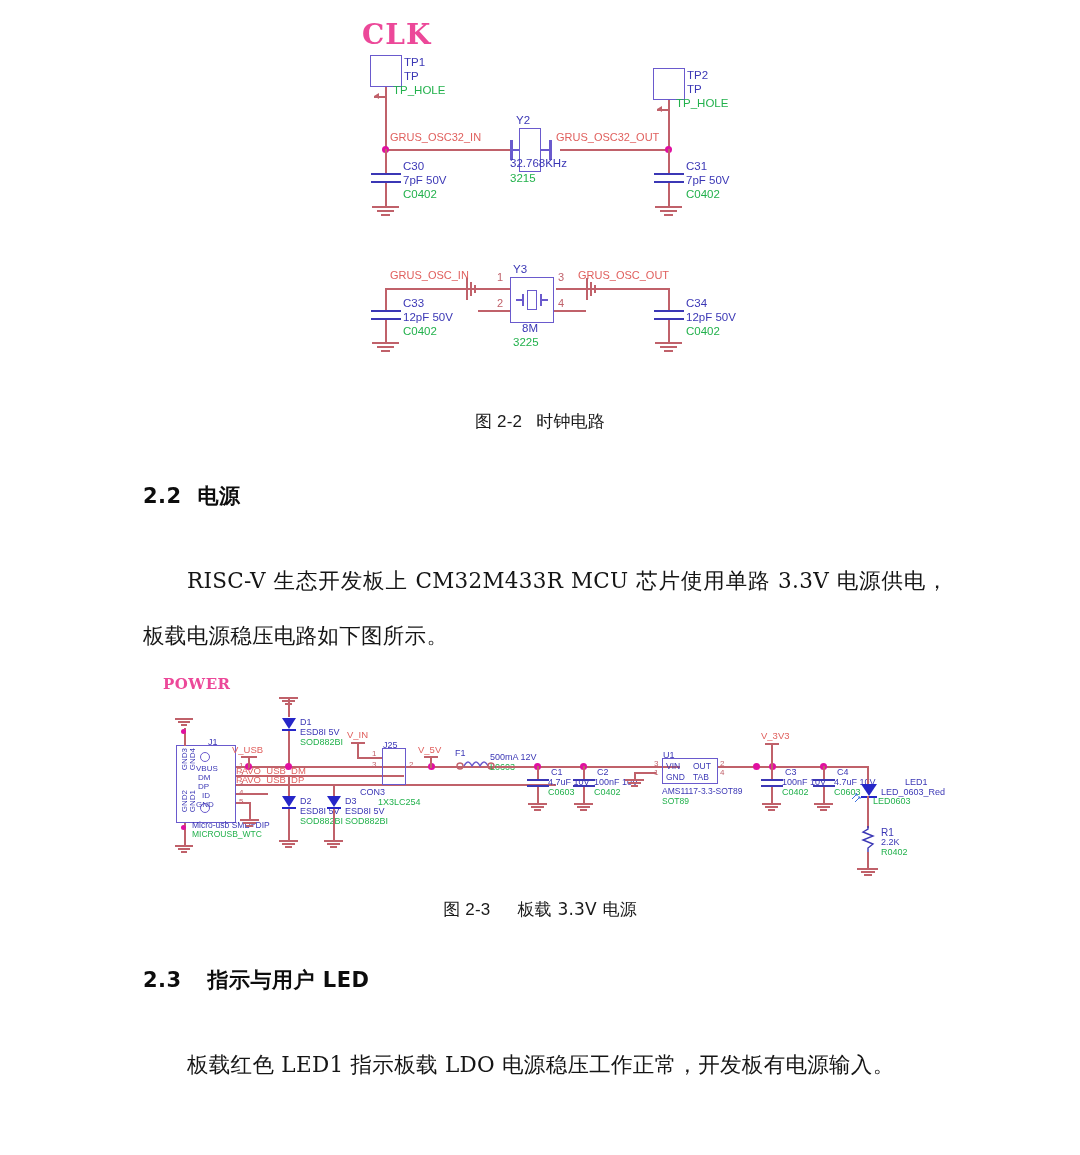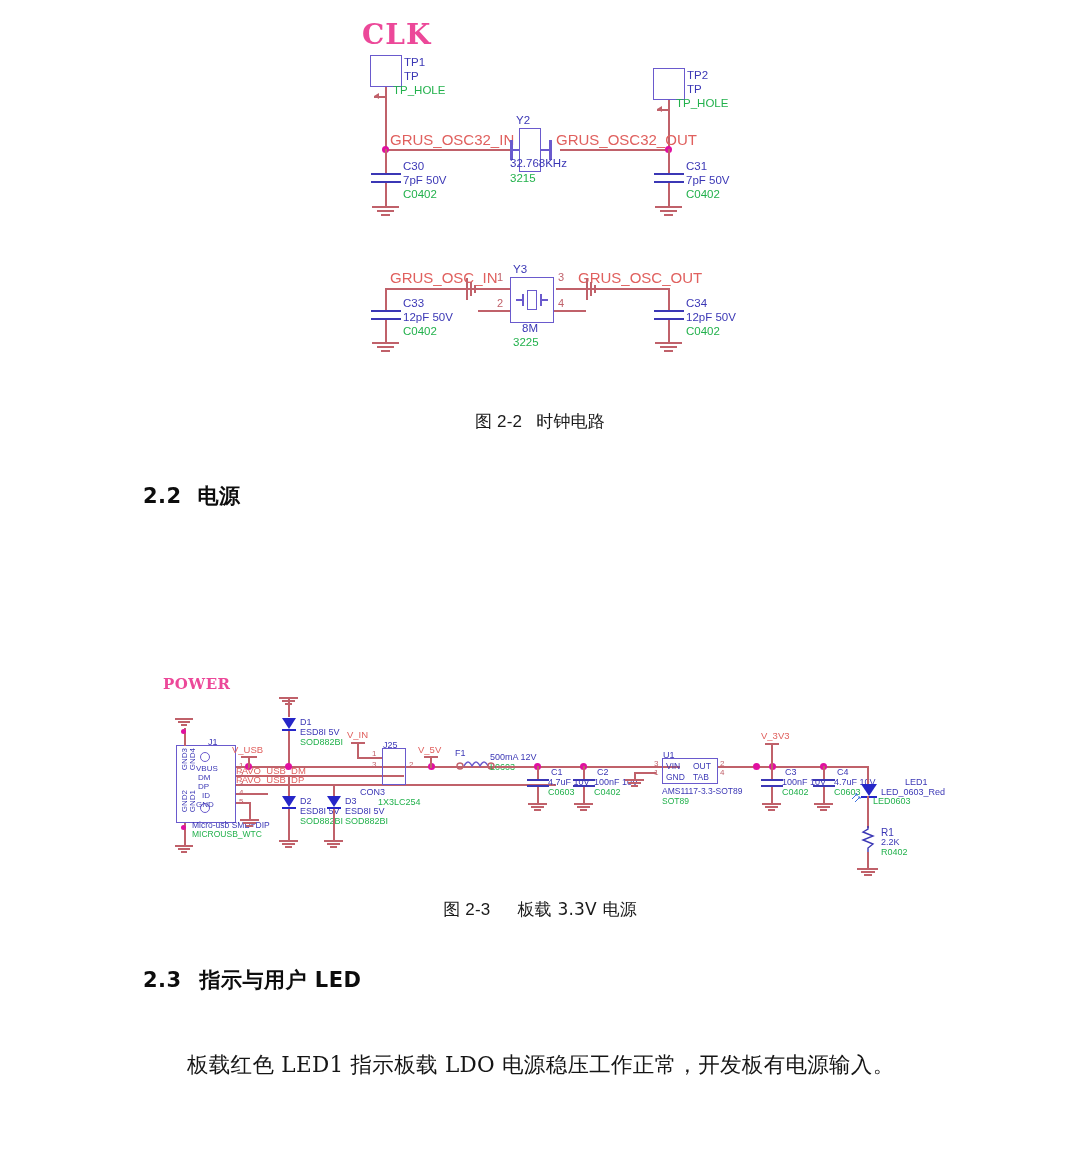--- a/index.html
+++ b/index.html
@@ -70,21 +70,21 @@
     width: 7px; height: 7px;
     border-radius: 50%;
     background: #e010a0;
   }
 
   
   .t        { position: absolute; white-space: nowrap; font-family: "Liberation Sans", sans-serif; }
   .t.des    { color: #3b37b5; font-size: 11.5px; }       
   .t.val    { color: #3b37b5; font-size: 11.5px; }
   .t.fp     { color: #22b14c; font-size: 11.5px; }       
-  .t.net    { color: #e0605e; font-size: 15px; }
+  .t.net    { color: #e0605e; font-size: 11px; }
   .t.pinnum { color: #c0616a; font-size: 11px; }
   .t.title  { color: #ec4899; font-family: "DejaVu Serif", serif; font-weight: bold; }
 
   
   .cap { position: absolute; }
   .cap .plate { position: absolute; background: #3b37b5; height: 2px; }
 
   
   .gnd { position: absolute; }
   .gnd i { position: absolute; display: block; background: #c0616a; height: 1.8px; }
@@ -284,20 +284,21 @@
   <div class="caption" style="top:410px;">
     <span>图 2-2</span>
     <span class="cn" style="margin-left:9px;">时钟电路</span>
   </div>
 
   <h2 class="sec" style="left:143px; top:482px;">
     <span>2.2</span>
     <span style="margin-left:8px;">电源</span>
   </h2>
 
+  <p class="body" style="left:143px; top:553px; width:805px; text-indent:44px;">RISC-V 生态开发板上 CM32M433R MCU 芯片使用单路 3.3V 电源供电，板载电源稳压电路如下图所示。</p>
 
   <div class="fig" style="left:0; top:0; width:1080px; height:890px;">
 
     <div class="t title" style="left:163px; top:675px; font-size:15px; letter-spacing:.5px;">POWER</div>
 
     <div class="box" style="left:176px; top:745px; width:60px; height:78px;"></div>
     <div class="t des" style="left:208px; top:737px; font-size:9px;">J1</div>
 
     <div class="vert-text t des" style="left:180px; top:748px; font-size:8px;">GND3</div>
     <div class="vert-text t des" style="left:188px; top:748px; font-size:8px;">GND4</div>
@@ -570,18 +571,18 @@
     </div>
   </div>
 
   <div class="caption" style="top:898px;">
     <span>图 2-3</span>
     <span class="cn" style="margin-left:22px;">板载 3.3V 电源</span>
   </div>
 
   <h2 class="sec" style="left:143px; top:966px;">
     <span>2.3</span>
-    <span style="margin-left:10px;text-align:center;">指示与用户 LED</span>
+    <span style="margin-left:18px;text-align:center;">指示与用户 LED</span>
   </h2>
 
   <p class="body" style="left:143px; top:1037px; width:805px; text-indent:44px;">板载红色 LED1 指示板载 LDO 电源稳压工作正常，开发板有电源输入。</p>
 
 </div>
 
 </body></html>

